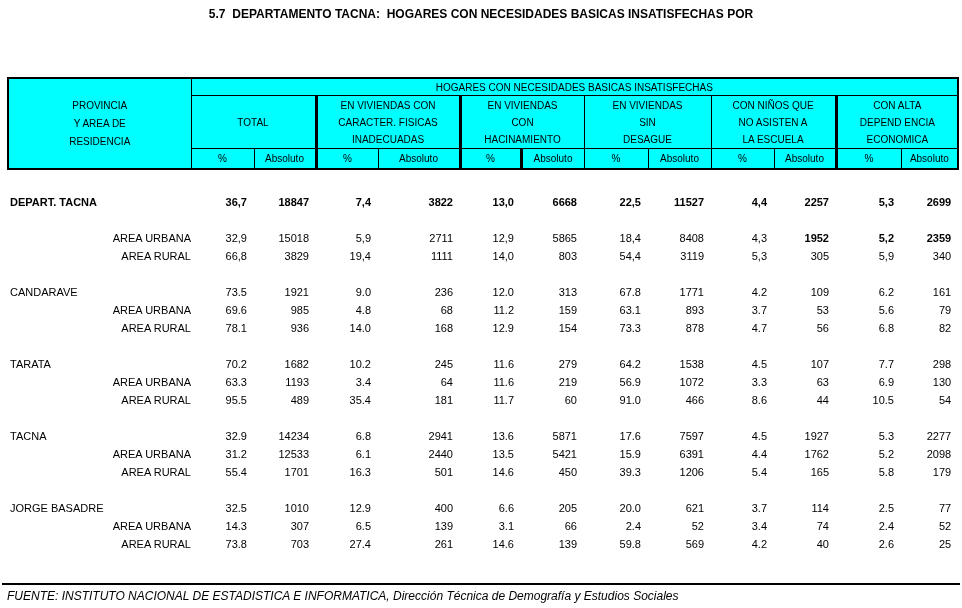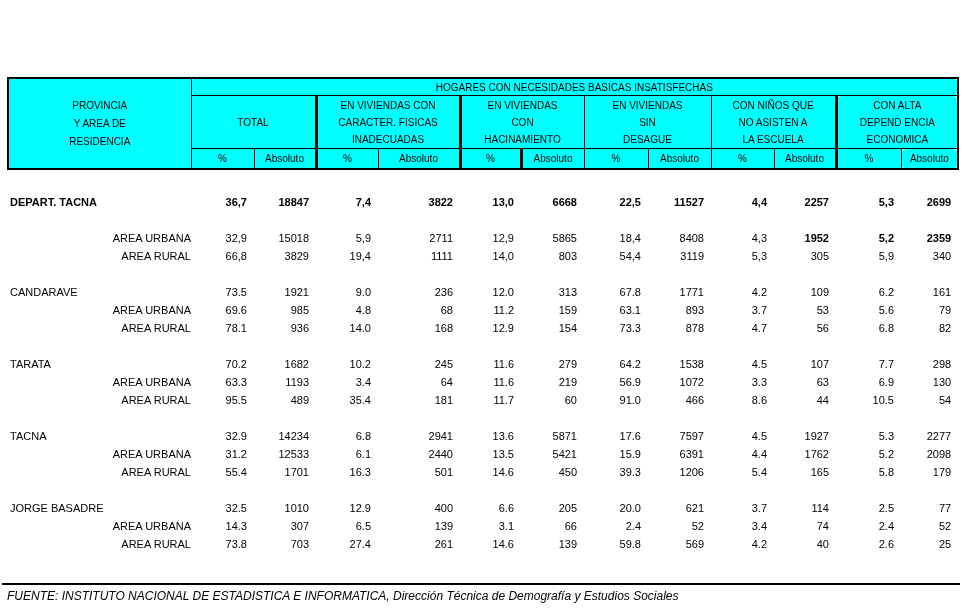--- a/index.html
+++ b/index.html
@@ -26,21 +26,21 @@
   }
   tr.hrow1 th { height:16px; }
   tr.hrow2 th { height:52px; }
   tr.hrow3 th { height:19px; }
   th .hl { line-height:17px; white-space:pre; }
   th.stub { vertical-align:middle; }
   th.stub .hl { line-height:18px; }
   
   .bl2 { border-left-width:2px !important;margin-top:24px; }
   .bl3 { border-left-width:3px !important; }
-  .br2 { border-right-width:2px !important;border-radius:6px; }
+  .br2 { border-right-width:2px !important; }
   .bt2 { border-top-width:2px !important; }
   .bb2 { border-bottom-width:2px !important; }
   
   table.nbi tbody td {
     border:none; font-size:11px; height:18px;
     padding:0 7px 0 0; text-align:right; vertical-align:middle;
     white-space:nowrap; overflow:hidden;
   }
   table.nbi tbody td.lbl { text-align:left; padding:0 0 0 2px; }
   table.nbi tbody td.lbl.ind { padding-left:6px;text-align:right; }
@@ -51,20 +51,21 @@
   
   .bottom-rule { position:absolute; left:2px; top:583px; width:958px; height:2px; background:#000; }
   .source-line { position:absolute; left:7px; top:589px; font-size:12px; font-style:italic; white-space:pre; }
 </style>
 </head>
 <body>
 
 <div class="page">
 
   <div class="title-block">
+    <div class="title-line">5.7  DEPARTAMENTO TACNA:  HOGARES CON NECESIDADES BASICAS INSATISFECHAS POR</div>
   </div>
 
   <table class="nbi">
     <colgroup>
       <col style="width:183px">
         <col style="width:63px">
         <col style="width:62px">
       <col style="width:62px">
         <col style="width:82px">
         <col style="width:61px">

